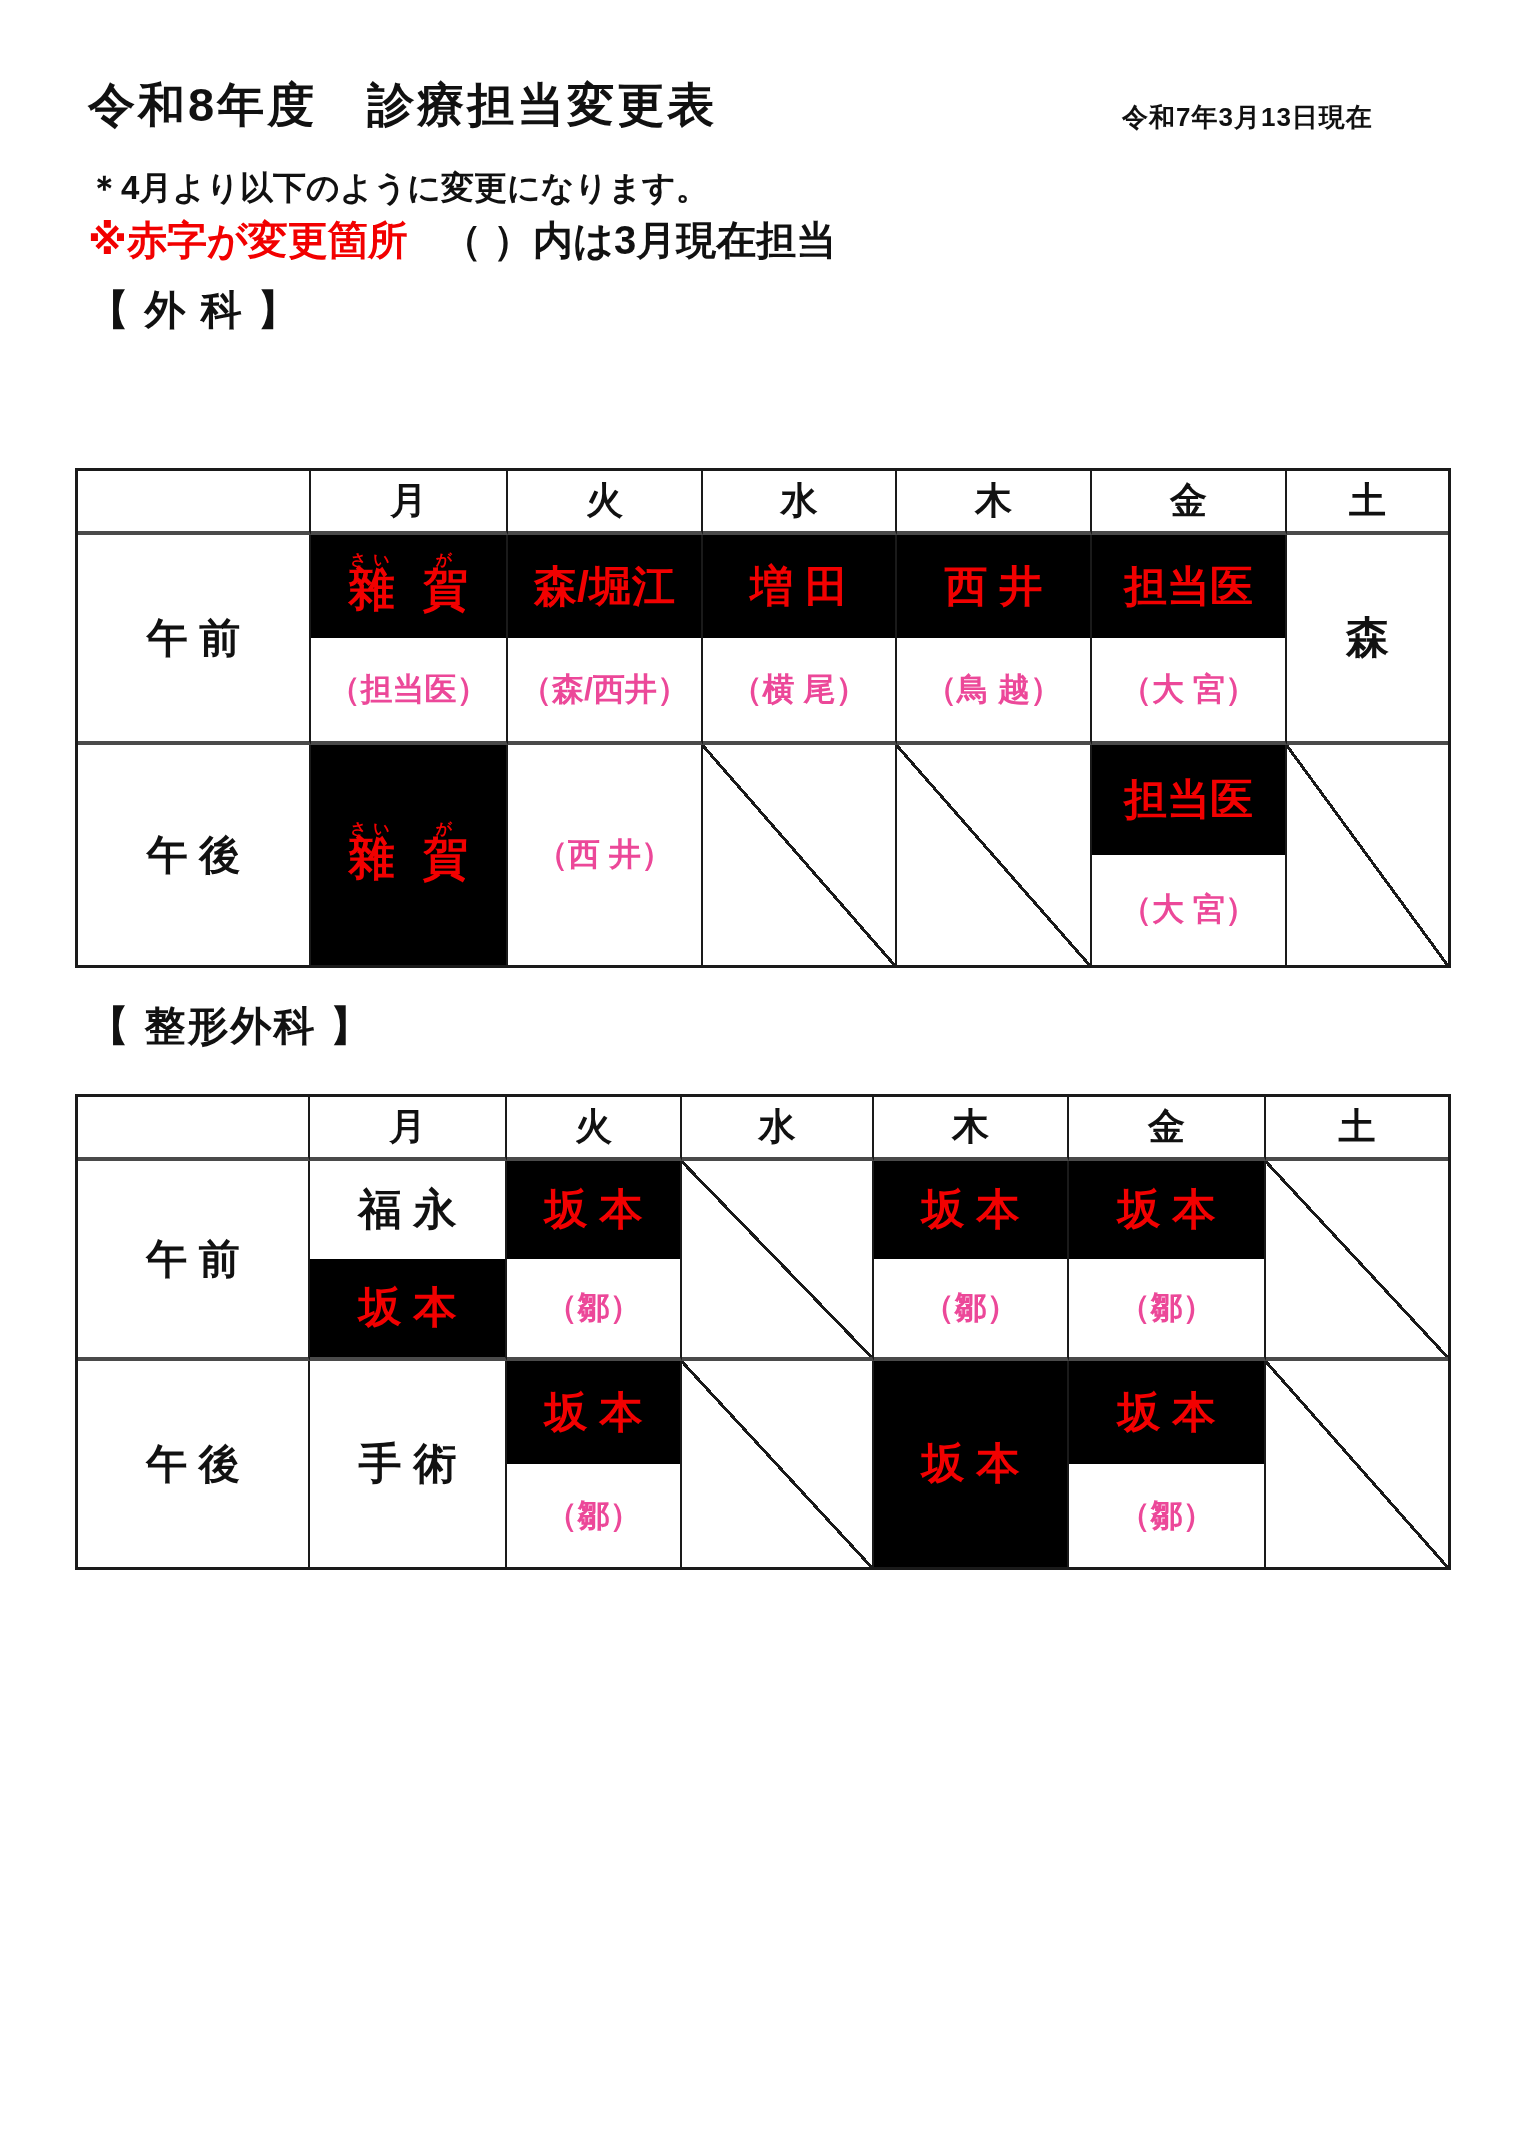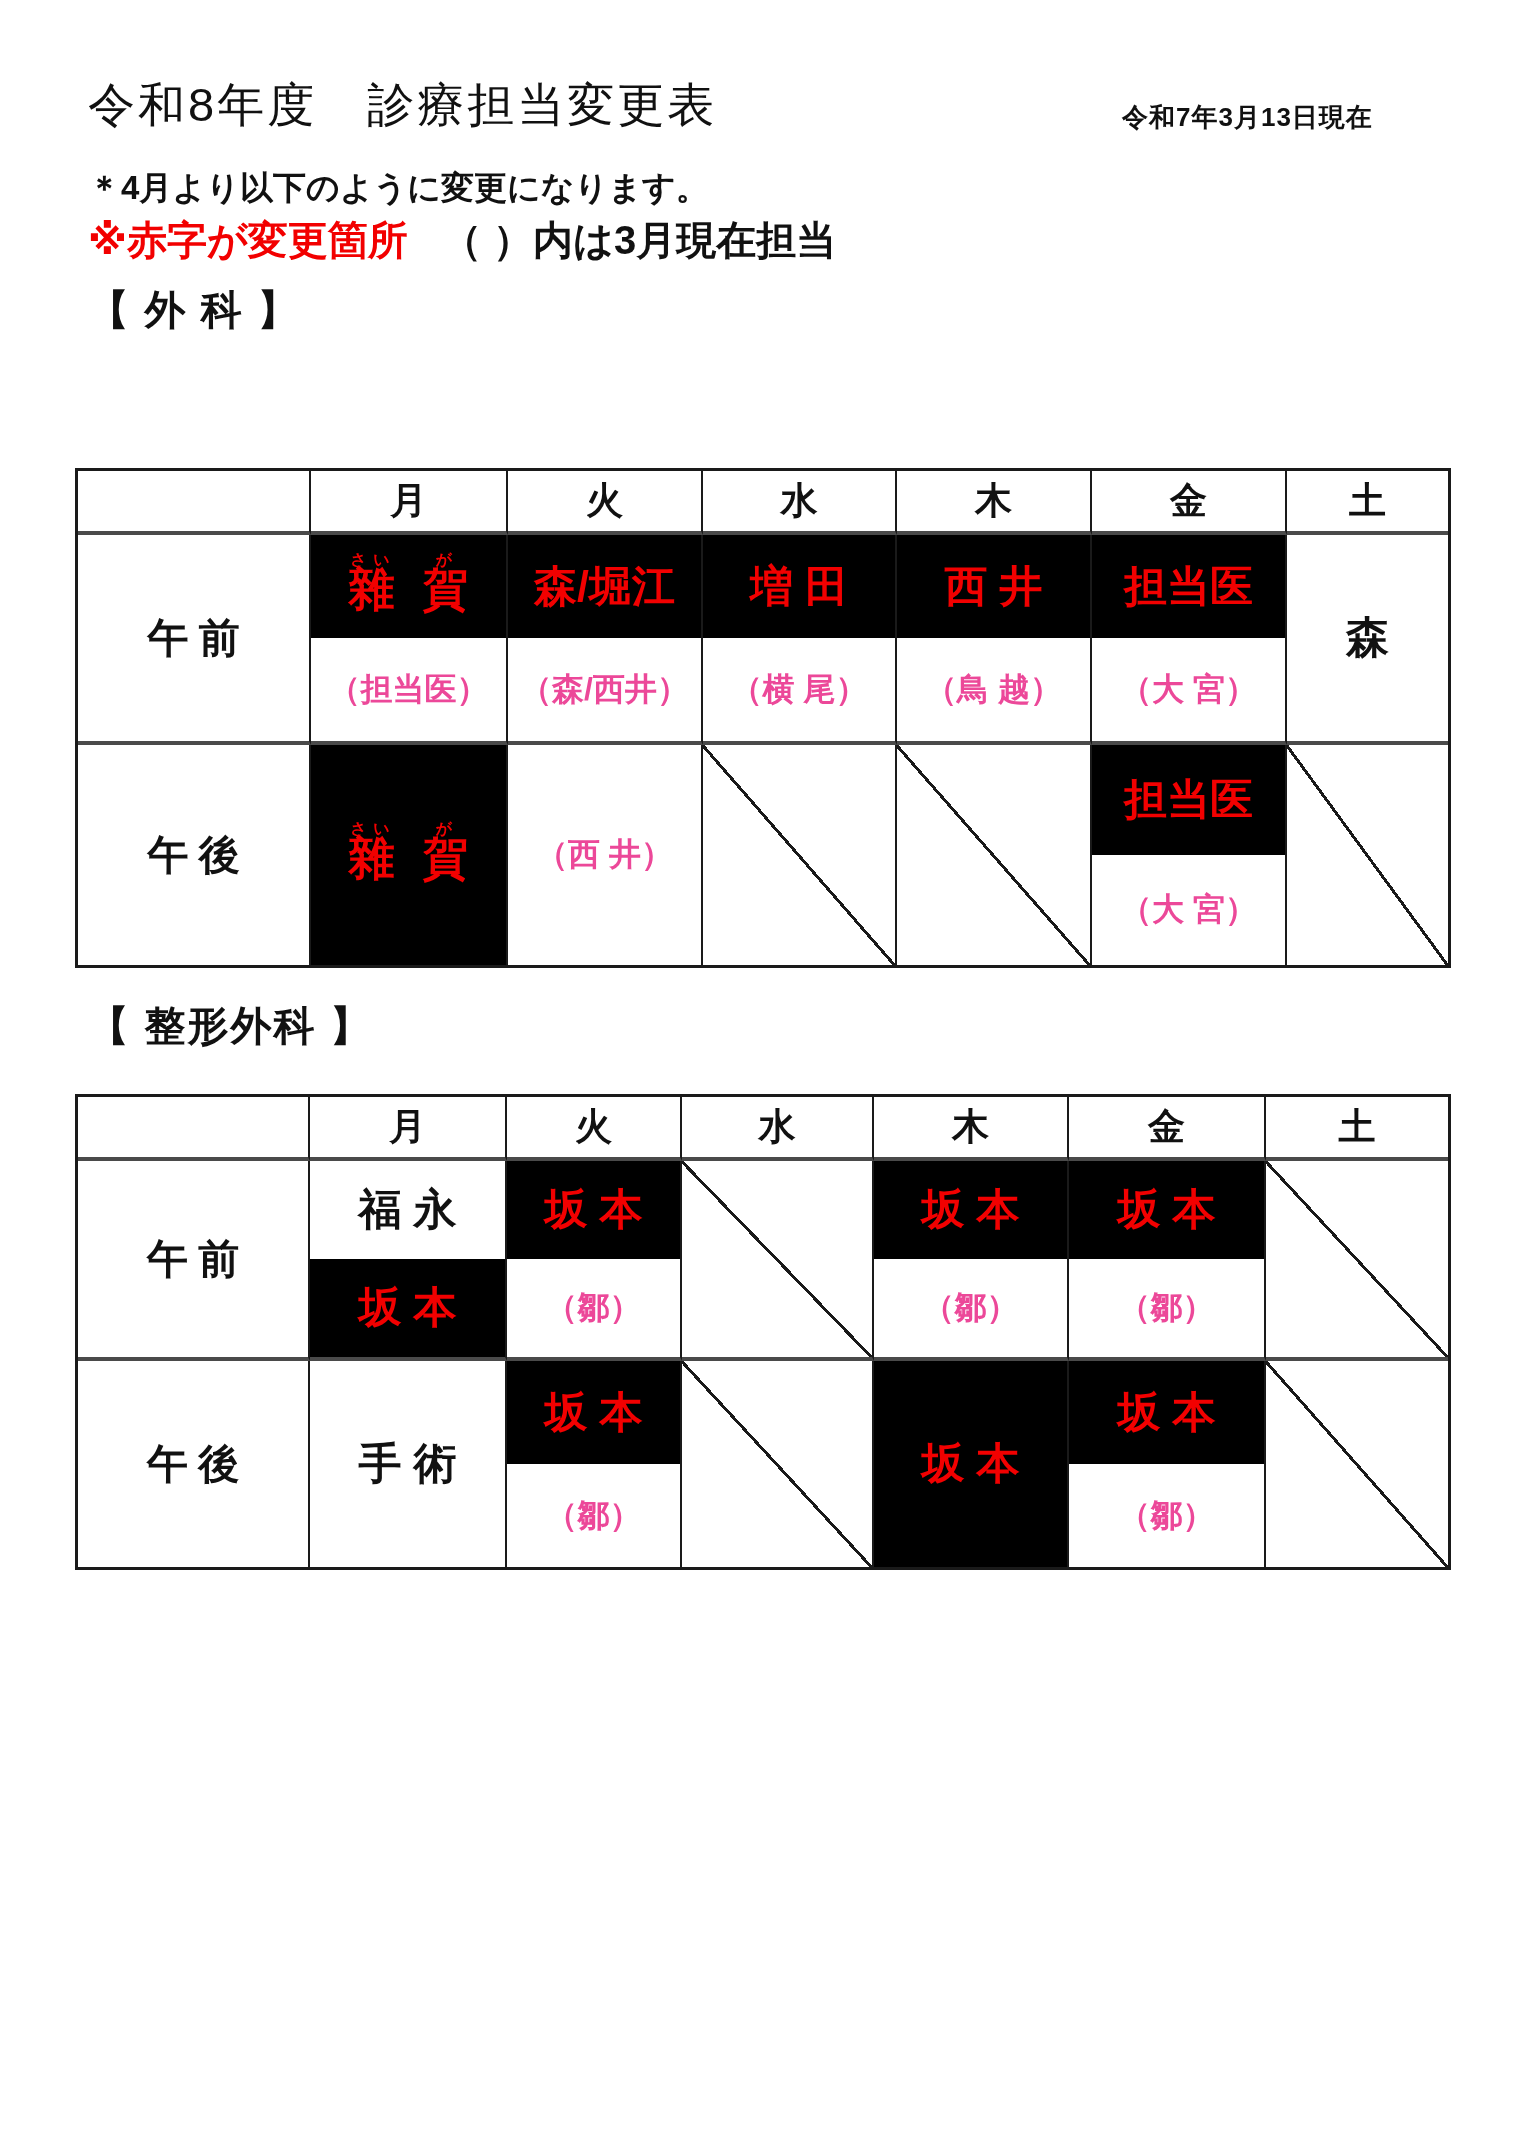--- a/index.html
+++ b/index.html
@@ -3,40 +3,40 @@
 <meta charset="utf-8">
 <style>
   html,body { margin:0; padding:0; }
   body {
     width:1518px; height:2150px; position:relative; overflow:hidden;
     background:#ffffff; color:#111;
     font-family:"Liberation Sans","DejaVu Sans",sans-serif;
   }
   .abs { position:absolute; }
 
-  #page-title { left:88px; top:74px; font-size:47px; font-weight:400; letter-spacing:3px; white-space:nowrap; }
+  #page-title { left:88px; top:74px; font-size:47px; font-weight:700; letter-spacing:3px; white-space:nowrap; }
   #date-note  { left:1122px; top:100px; font-size:26px; font-weight:700; letter-spacing:1px; white-space:nowrap; }
   #note-effective { left:88px; top:166px; font-size:33px; font-weight:800; white-space:nowrap; }
   #note-legend { left:88px; top:213px; font-size:40px; font-weight:800; white-space:nowrap; }
   #note-legend .red { color:#f20000; margin-right:34px; }
   .section-h { font-size:41px; font-weight:800; letter-spacing:2px; white-space:nowrap; }
   #sec1 { left:88px; top:283px; }
   #sec2 { left:88px; top:999px; }
 
   .sched { position:absolute; display:grid; background:#fff; border:3px solid #1a1a1a; box-sizing:border-box; }
   #table1 { left:75px; top:468px; }
   #table2 { left:75px; top:1094px; }
 
   .c { border-right:2px solid #1a1a1a; box-sizing:border-box; display:flex; flex-direction:column; align-items:stretch; justify-content:center; overflow:hidden; }
   .c.last { border-right:none; }
   .hdrb { border-bottom:4px solid #4a4a4a; }
   .r1   { border-bottom:4px solid #4a4a4a; }
 
   .day    { flex-direction:row; align-items:center; justify-content:center; font-size:37px; font-weight:800; }
-  .rowlab { flex-direction:row; align-items:center; justify-content:center; font-size:41px; font-weight:800; white-space:nowrap;font-family:Liberation Serif, serif; }
+  .rowlab { flex-direction:row; align-items:center; justify-content:center; font-size:41px; font-weight:800; white-space:nowrap; }
 
   .band { flex:1 1 0; display:flex; align-items:center; justify-content:center; white-space:nowrap; }
   .newband  { background:#000000; color:#f20000; font-size:43px; font-weight:800; }
   .oldband  { background:#ffffff; color:#ec4899;    font-size:32px; font-weight:800; }
   .keepband { background:#ffffff; color:#111;    font-size:43px; font-weight:800; }
 
   .slash {
     background-image:linear-gradient(to top right,
       transparent calc(50% - 2px), #1a1a1a calc(50% - 2px),
       #1a1a1a calc(50% + 1px), transparent calc(50% + 1px));

